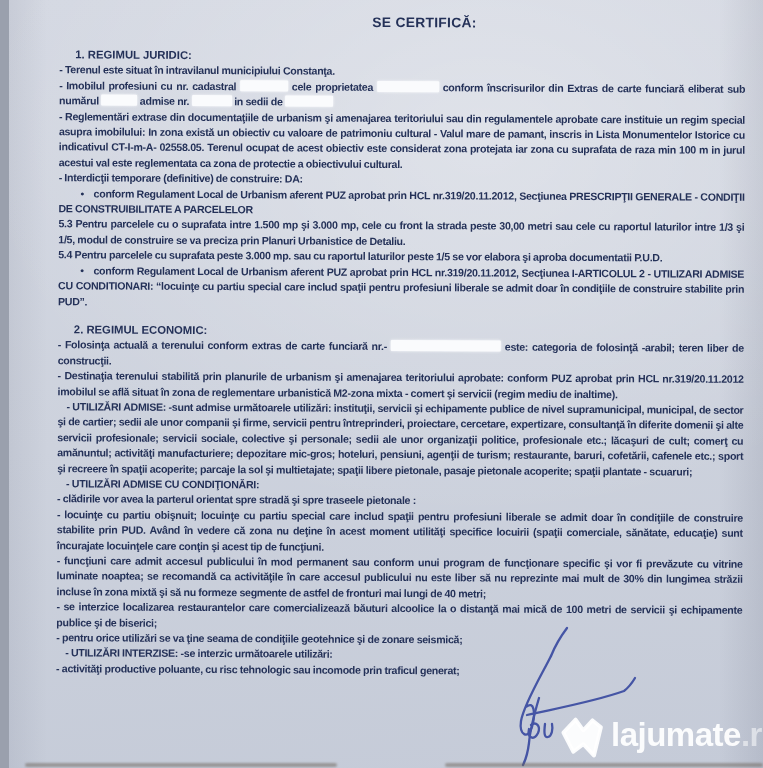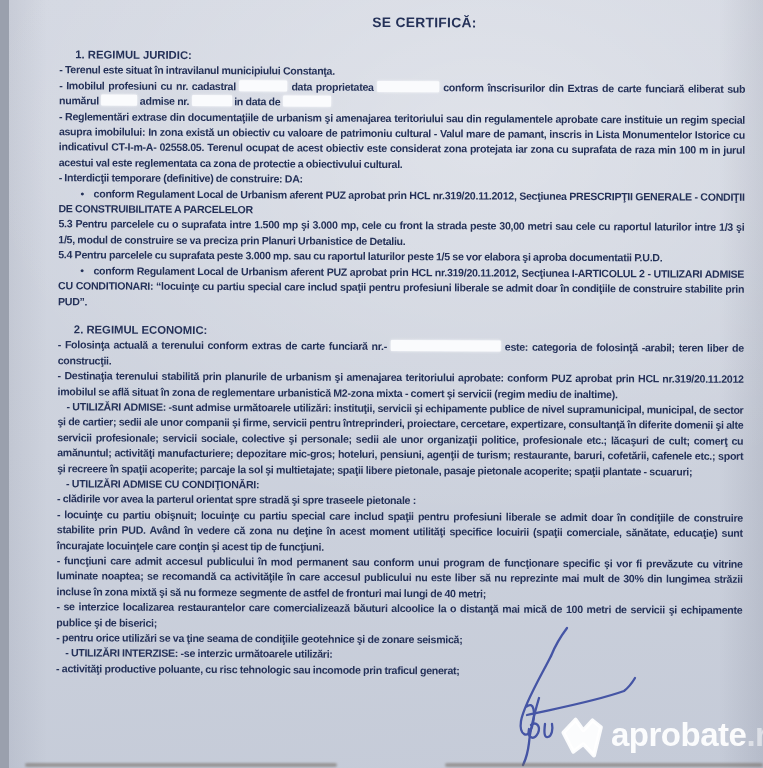--- a/index.html
+++ b/index.html
@@ -47,27 +47,27 @@
 
     <div class="title">SE CERTIFICĂ:</div>
 
     <div class="sec sec1">1. REGIMUL JURIDIC:</div>
 
     <p class="para">- Terenul este situat în intravilanul municipiului Constanţa.</p>
 
     <p class="para">
       <span>- Imobilul profesiuni cu nr. cadastral</span>
       <span class="redact w48"></span>
-      <span>data proprietatea</span>
+      <span>cele proprietatea</span>
       <span class="redact w62"></span>
       <span>conform înscrisurilor din Extras de carte funciară eliberat sub numărul</span>
       <span class="redact w36"></span>
       <span>admise nr.</span>
       <span class="redact w40"></span>
-      <span>in data de</span>
+      <span>in sedii de</span>
       <span class="redact w48"></span>
     </p>
 
     <p class="para">- Reglementări extrase din documentaţiile de urbanism şi amenajarea teritoriului sau din regulamentele aprobate care instituie un regim special asupra imobilului: In zona există un obiectiv cu valoare de patrimoniu cultural - Valul mare de pamant, inscris in Lista Monumentelor Istorice cu indicativul CT-I-m-A- 02558.05. Terenul ocupat de acest obiectiv este considerat zona protejata iar zona cu suprafata de raza min 100 m in jurul acestui val este reglementata ca zona de protectie a obiectivului cultural.</p>
 
     <p class="para">- Interdicţii temporare (definitive) de construire: DA:</p>
 
     <p class="para bullet-p">
       <span class="bullet-char">•</span>
       <span>conform Regulament Local de Urbanism aferent PUZ aprobat prin HCL nr.319/20.11.2012, Secţiunea PRESCRIPŢII GENERALE - CONDIŢII DE CONSTRUIBILITATE A PARCELELOR</span>
@@ -112,18 +112,18 @@
       <path d="M 62 90 C 57 107, 53 122, 52 135 C 51 143, 49 151, 46 157"></path>
       <path d="M 52 121 C 50 130, 57 133, 61 125 C 64 118, 59 113, 54 117"></path>
       <path d="M 68 116 C 67 124, 67 130, 71 129 C 75 128, 76 121, 75 116"></path>
     </g>
   </svg>
 
   <div class="watermark">
     <svg class="wm-logo" width="46" height="44" viewBox="0 0 60 56">
       <path d="M7 21 L23 4 L33 18 L45 5 L56 14 L47 51 L33 36 L20 46 Z" fill="rgba(255,255,255,0.93)" stroke="rgba(255,255,255,0.93)" stroke-width="5" stroke-linejoin="round"></path>
     </svg>
-    <div class="wm-text"><span>aprobate</span><span class="wm-tld">.ro</span></div>
+    <div class="wm-text"><span>lajumate</span><span class="wm-tld">.ro</span></div>
   </div>
 
   <div class="edge edge-left"></div>
   <div class="edge edge-right"></div>
 </div>
 
 </body></html>

